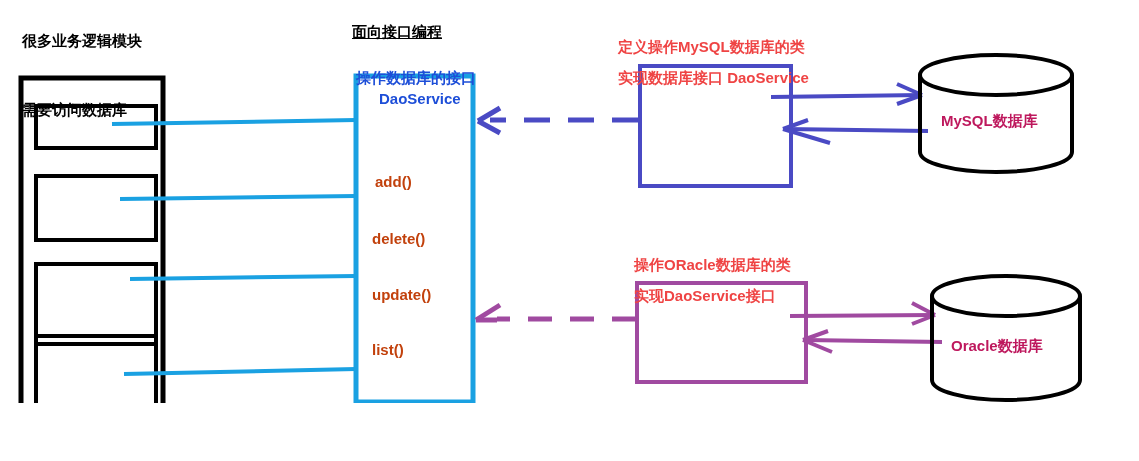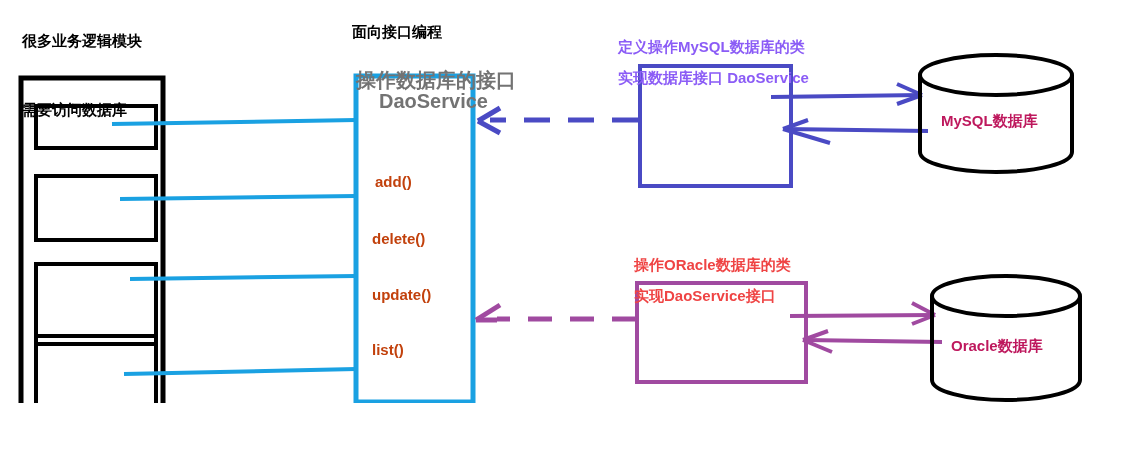--- a/index.html
+++ b/index.html
@@ -22,22 +22,22 @@
     width: 1139px;
     height: 461px;
   }
   .lbl {
     position: absolute;
     white-space: nowrap;
     font-weight: bold;
     line-height: 1.0;
   }
   .lbl-black { color: #000000; font-size: 15px; }
-  .lbl-blue  { color: #737373; font-size: 20px; }
-  .lbl-indigo{ color: #8b5cf6; font-size: 15px; }
+  .lbl-blue  { color: #1d4ed8; font-size: 15px; }
+  .lbl-indigo{ color: #ef4444; font-size: 15px; }
   .lbl-purple{ color: #ef4444; font-size: 15px; }
   .lbl-cyl   { color: #be185d; font-size: 15px; }
   .method    { color: #c2410c; font-size: 15px; font-weight: bold; }
 </style>
 </head>
 <body>
 
 <div id="canvas">
 
   <svg class="layer" viewBox="0 0 1139 461" xmlns="http://www.w3.org/2000/svg">
@@ -91,21 +91,21 @@
 
     <path d="M 932,296 L 932,380
              A 74,20 0 0 0 1080,380
              L 1080,296" fill="none" stroke="#000000" stroke-width="4"></path>
     <ellipse cx="1006" cy="296" rx="74" ry="20" fill="none" stroke="#000000" stroke-width="4"></ellipse>
   </svg>
 
   <div class="lbl lbl-black" style="left:22px; top:33px;">很多业务逻辑模块</div>
   <div class="lbl lbl-black" style="left:22px; top:62px;margin-top:40px;">需要访问数据库</div>
 
-  <div class="lbl lbl-black" style="left:352px; top:24px;">面向接口编程</div>
+  <div class="lbl lbl-black" style="left:352px; top:24px;text-decoration:underline;">面向接口编程</div>
 
   <div class="lbl lbl-blue" style="left:356px; top:70px;">操作数据库的接口</div>
   <div class="lbl lbl-blue" style="left:379px; top:91px;">DaoService</div>
 
   <div class="lbl method" style="left:375px; top:174px;">add()</div>
   <div class="lbl method" style="left:372px; top:231px;">delete()</div>
   <div class="lbl method" style="left:372px; top:287px;">update()</div>
   <div class="lbl method" style="left:372px; top:342px;">list()</div>
 
   <div class="lbl lbl-indigo" style="left:618px; top:39px;">定义操作MySQL数据库的类</div>

